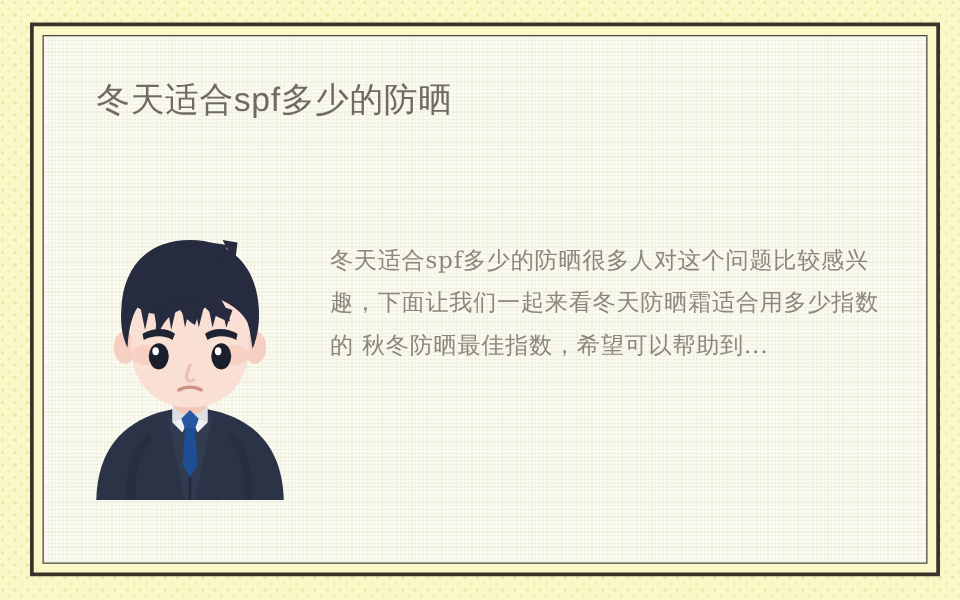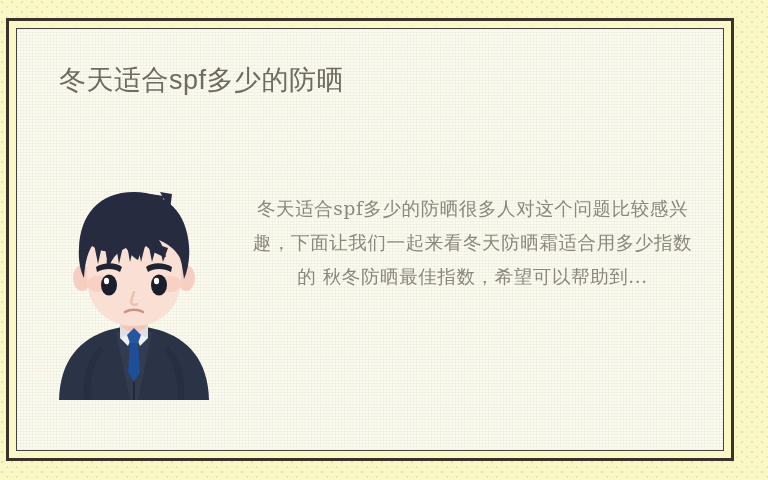--- a/index.html
+++ b/index.html
@@ -22,21 +22,21 @@
     background-color: #fbf8c8;
     background-image:
       radial-gradient(circle at 2px 2px, rgba(226,210,120,0.55) 1px, transparent 1.3px),
       radial-gradient(circle at 7px 7px, rgba(226,210,120,0.40) 1px, transparent 1.3px);
     background-size: 10px 10px, 10px 10px;
   }
 
   
   #outer-frame {
     position: absolute;
-    left: 6px;
+    left: 24px;
     top: 18px;
     width: 728px;
     height: 443px;
     box-sizing: border-box;
     border: 3px solid #3a332c;
     background: #fbf8c8;
   }
 
   
   #inner-frame {
@@ -99,21 +99,21 @@
 
   #article-excerpt {
     margin: 0 0 0 32px;
     flex: 1 1 auto;
     padding-right: 24px;
     font-family: "DejaVu Serif", "Liberation Serif", serif;
     font-size: 18.5px;
     line-height: 34px;
     color: #8b877c;
     letter-spacing: 0.6px;
-    text-align: center;
+    text-align: left;
   }
 </style>
 </head>
 <body>
 
 <div id="card-canvas">
 
   <div id="outer-frame">
     <div id="inner-frame">
 

